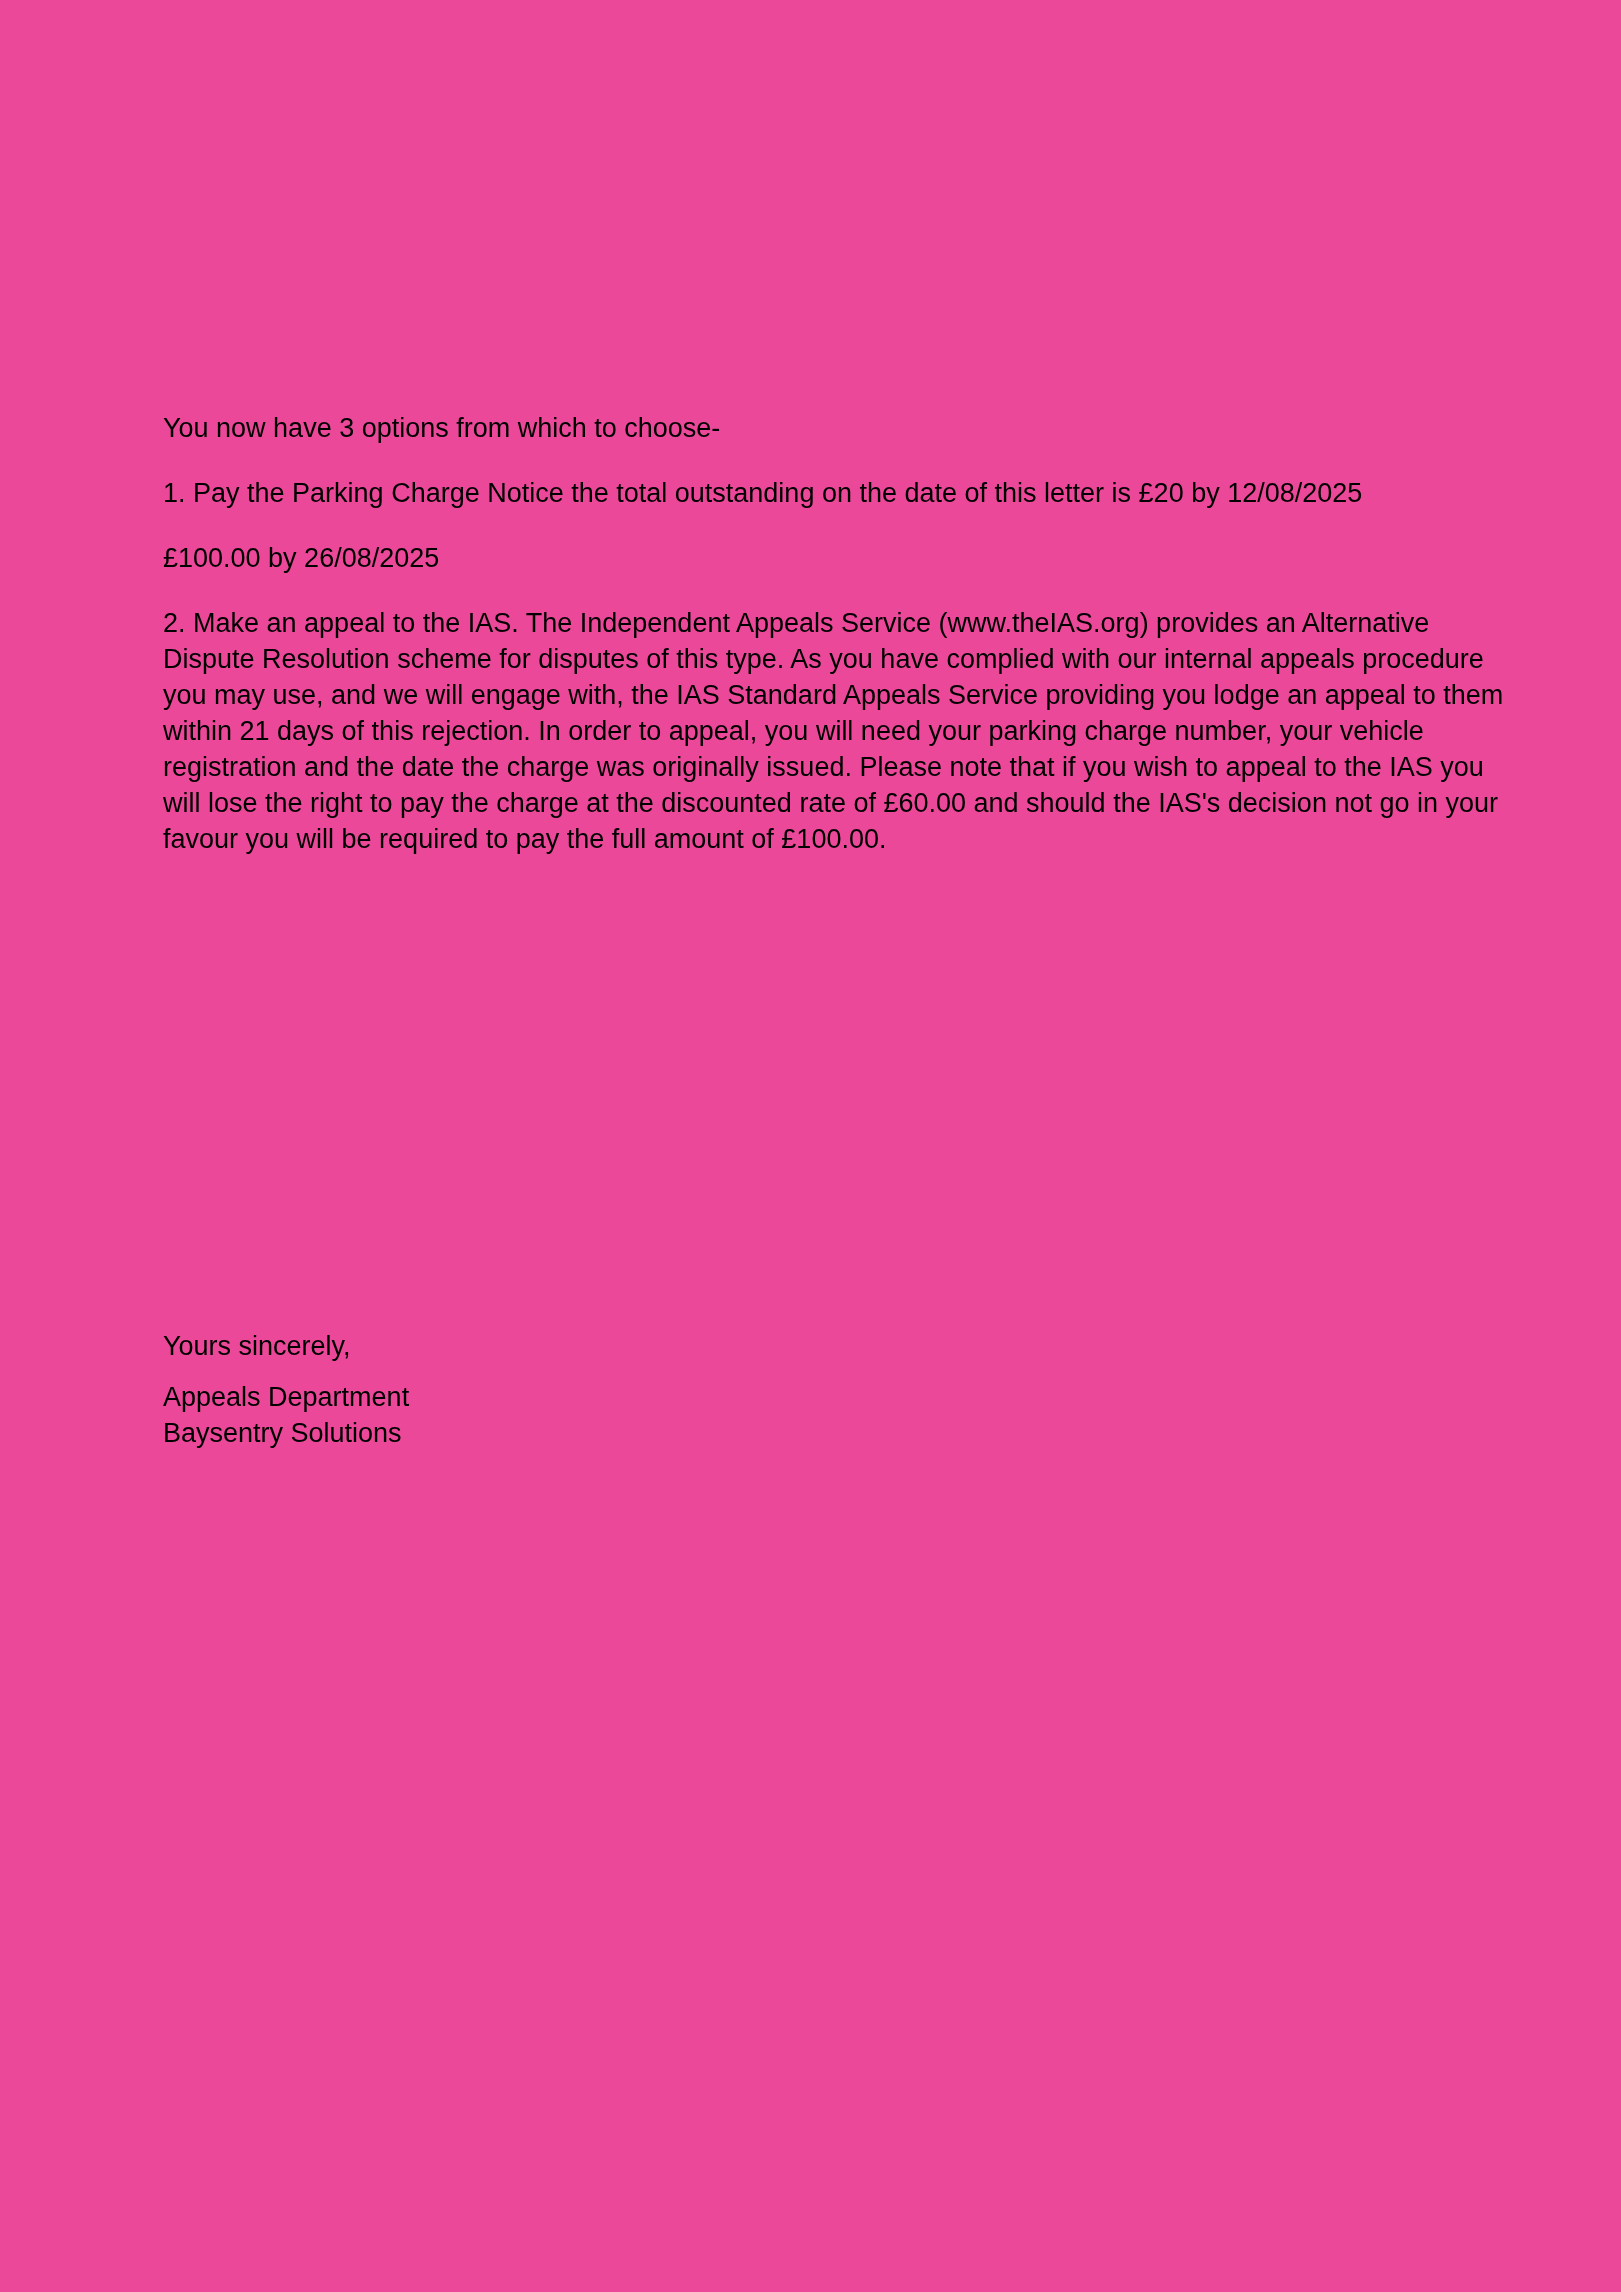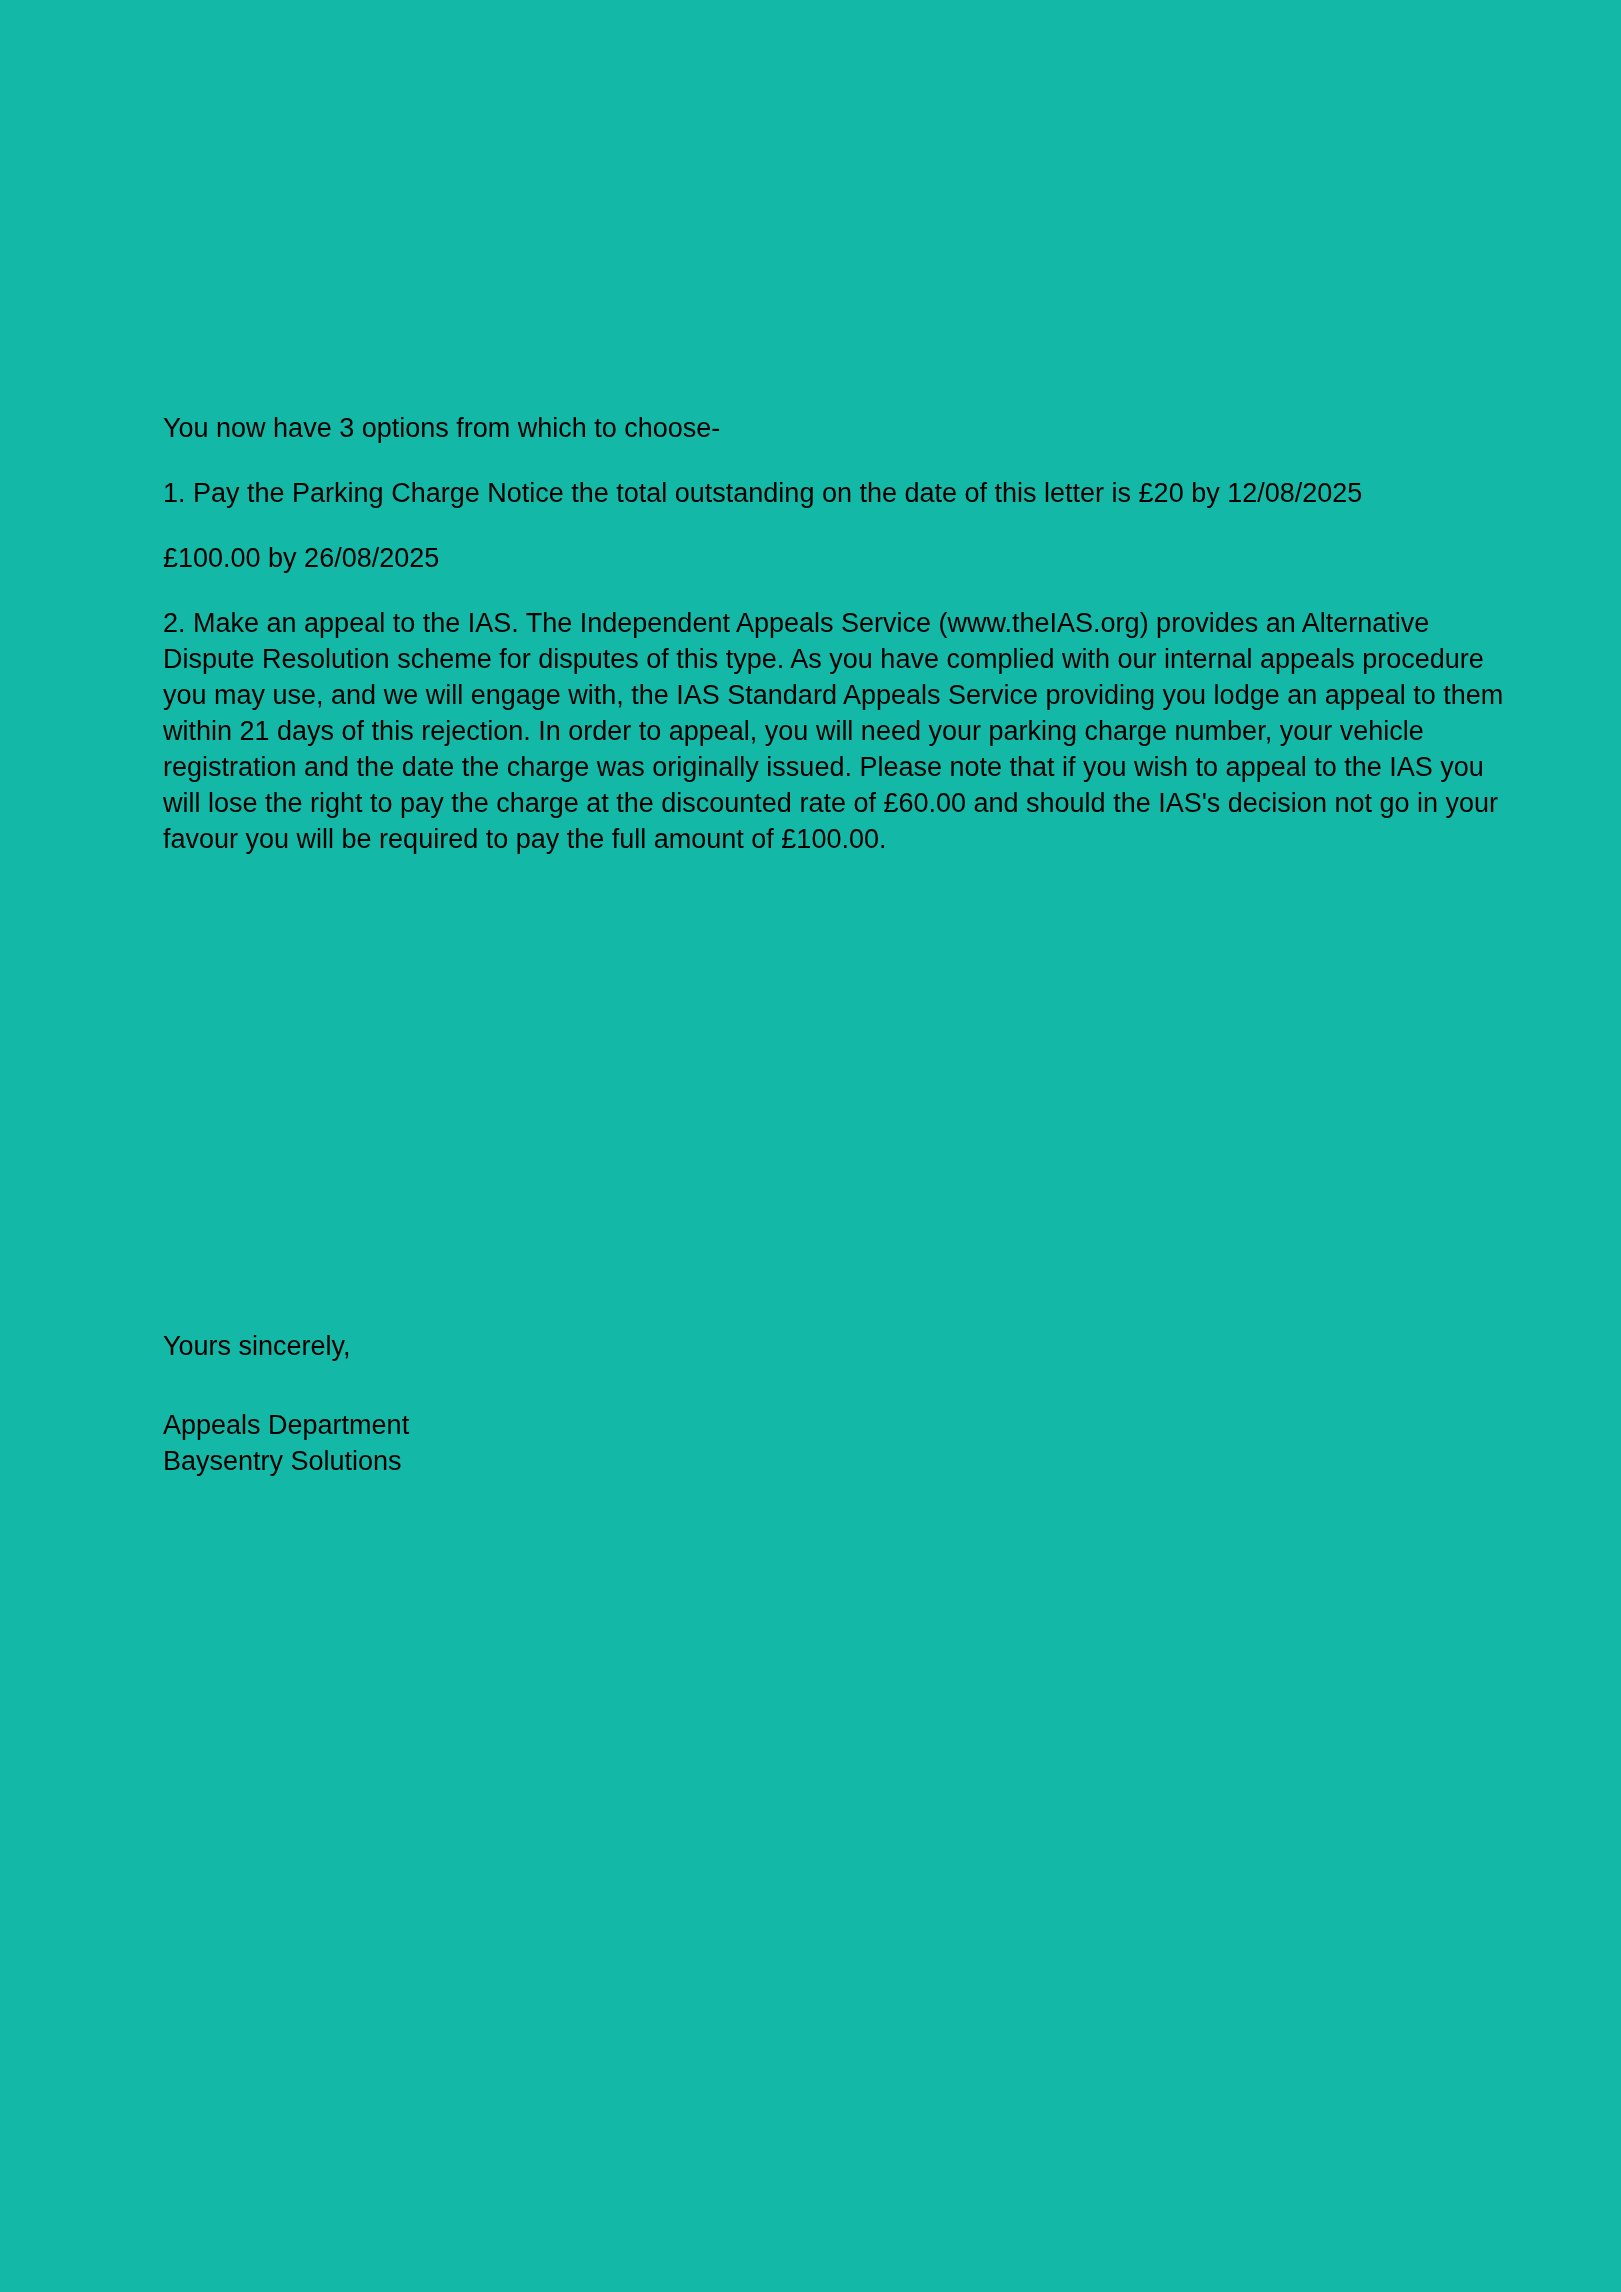--- a/index.html
+++ b/index.html
@@ -1,28 +1,28 @@
 <!DOCTYPE html>
 <html><head>
   <meta charset="utf-8">
   <style>
     html, body { margin: 0; padding: 0; background: #ffffff; }
     body { width: 1621px; height: 2293px; position: relative; overflow: hidden; }
     .page {
-      position: absolute; left: 0; top: 0; width: 1621px; height: 2293px; background: #14b8a6;
+      position: absolute; left: 0; top: 0; width: 1621px; height: 2293px; background: #ec4899;
     }
     .content {
       position: absolute; left: 163px; top: 410px; width: 1362px;
       font-family: "Liberation Sans", sans-serif; font-size: 27px; line-height: 36px; color: #000000;
     }
     .content p { margin: 0 0 29px 0; }
     .b { font-weight: normal; }
     .sign-off { position: absolute; left: 163px; top: 1328px;
       font-family: "Liberation Sans", sans-serif; font-size: 27px; line-height: 36px; color: #000; }
-    .sign-off p { margin: 0 0 43px 0; }
+    .sign-off p { margin: 0 0 15px 0; }
   </style>
 </head>
 <body>
 
 <div class="page">
   <div class="content">
     <p>You now have 3 options from which to choose-</p>
 
     <p><span>1. Pay the Parking Charge Notice the total outstanding on the date of this letter is </span><span class="b">£20 by 12/08/2025</span></p>
 

